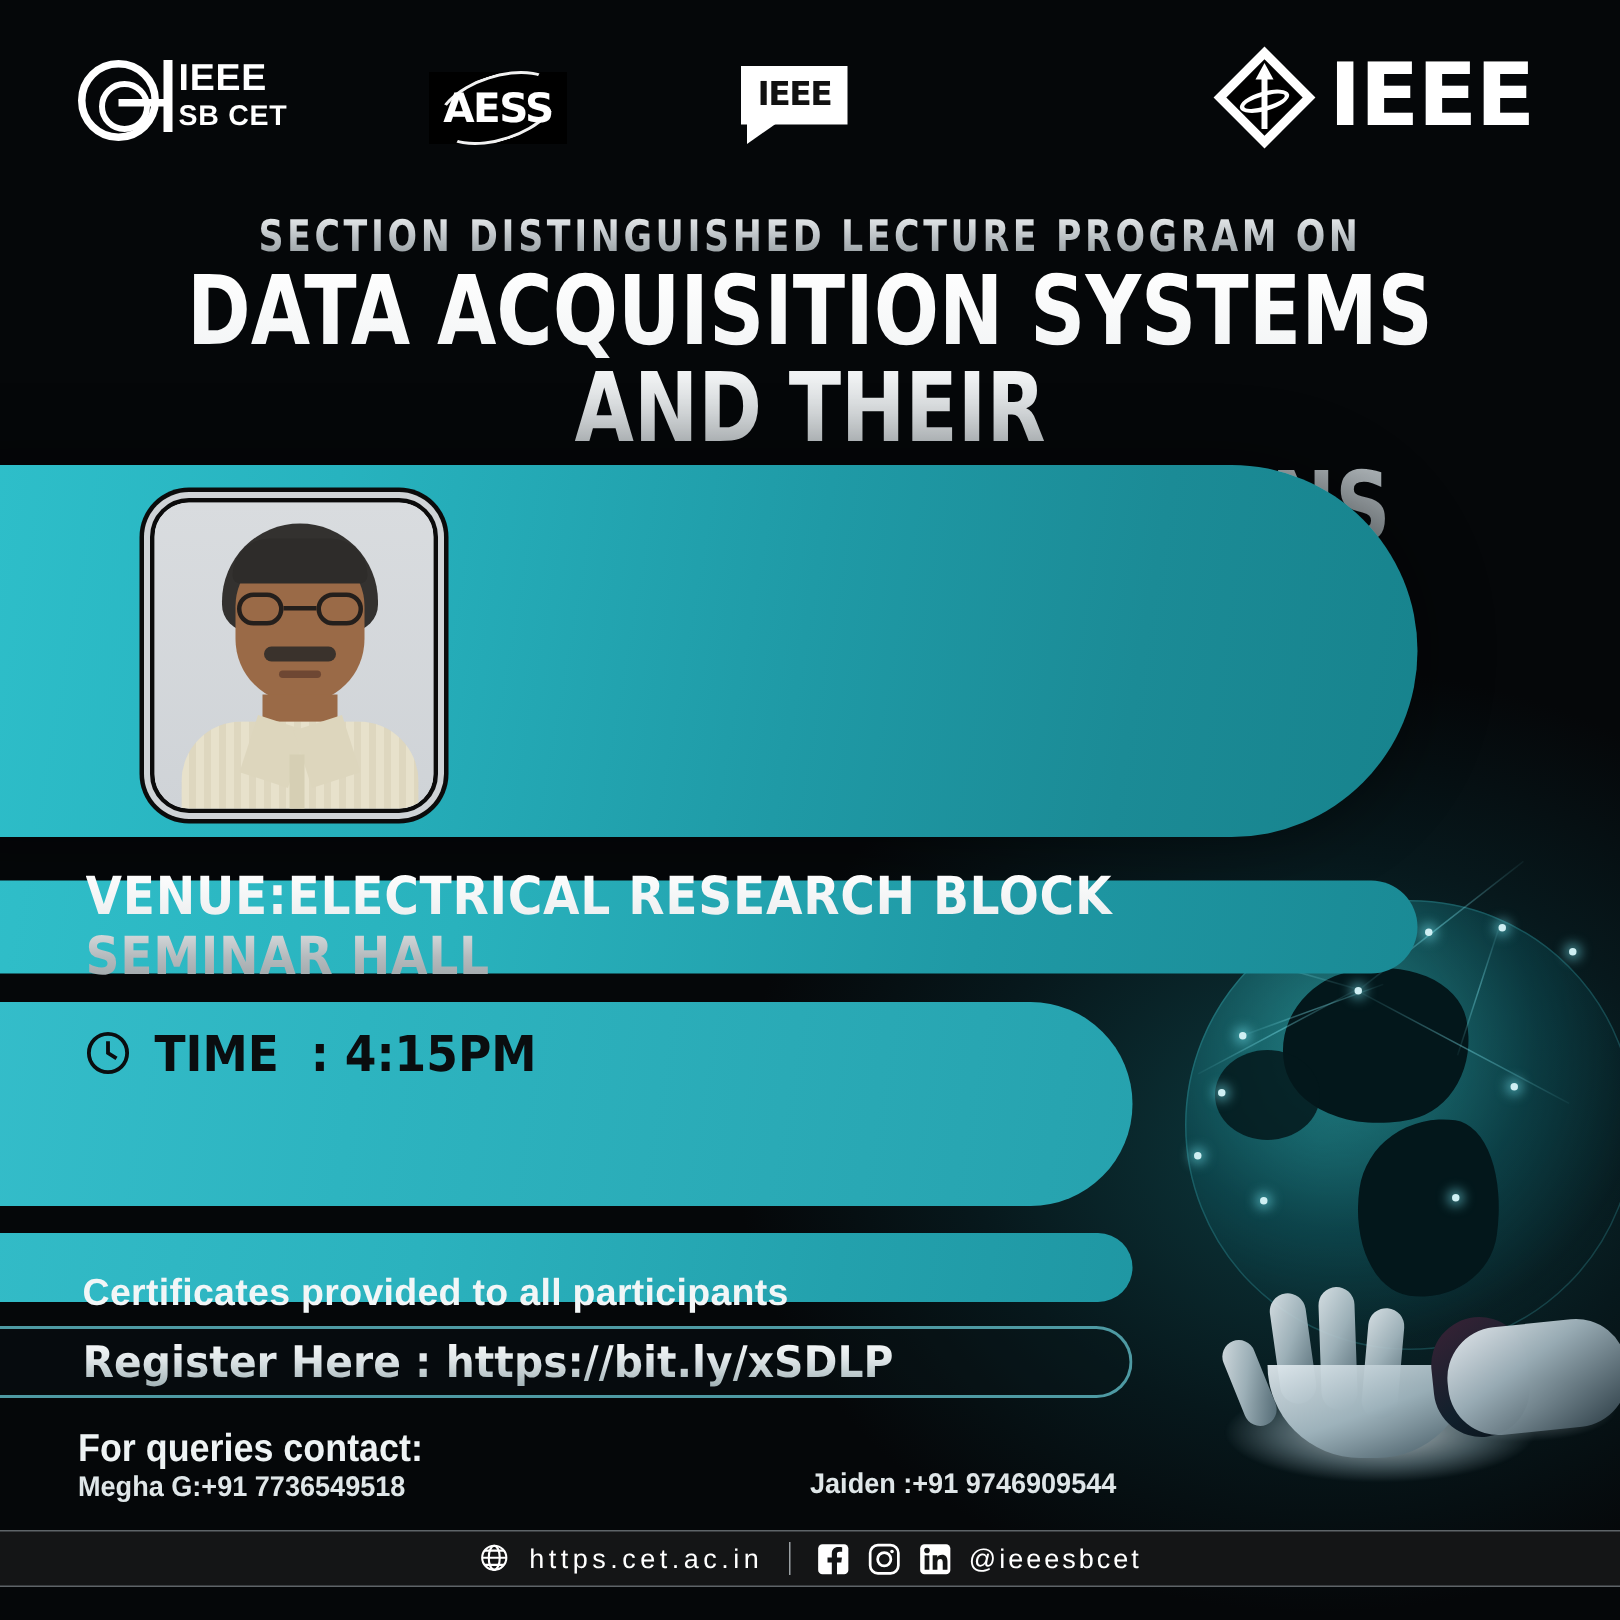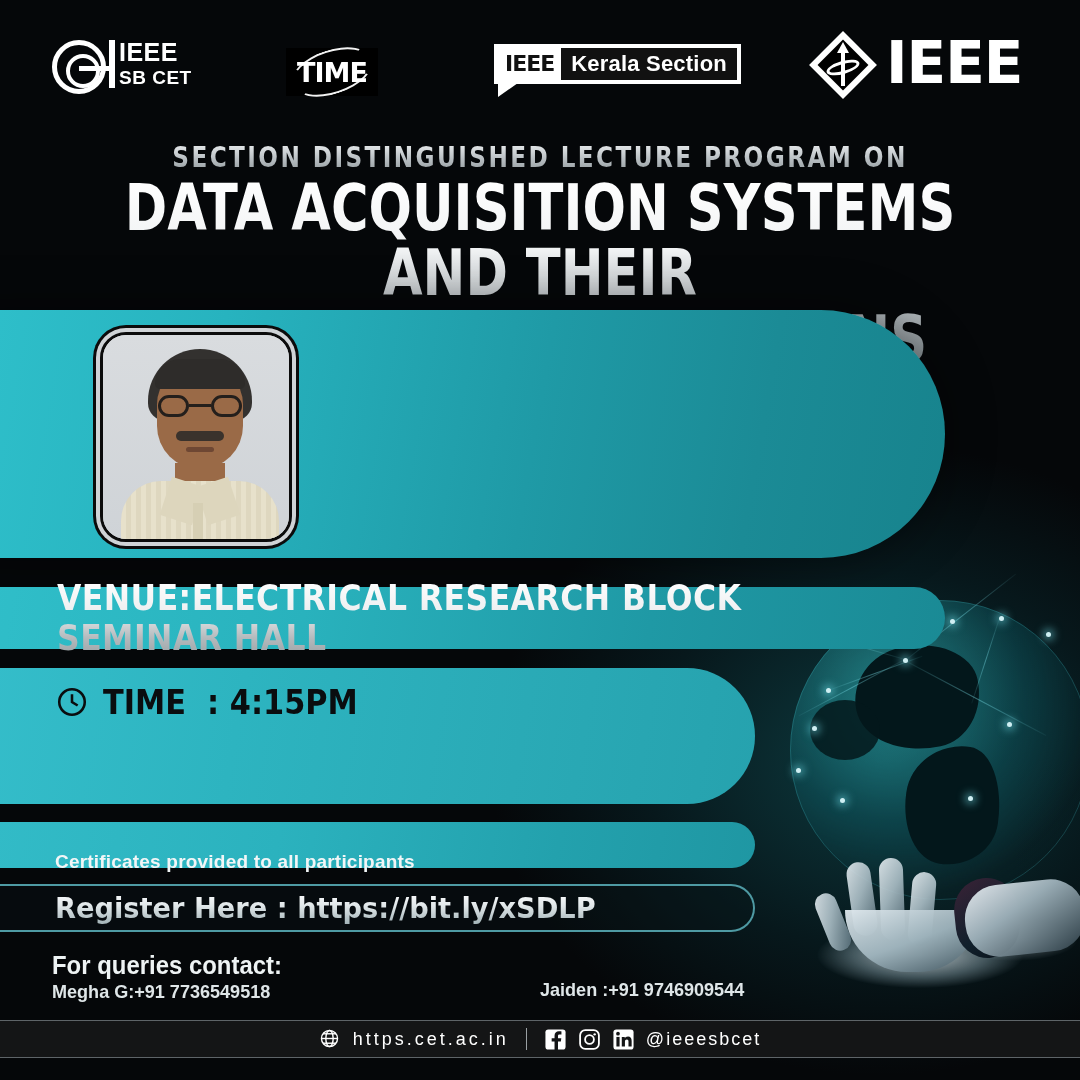--- a/index.html
+++ b/index.html
@@ -193,21 +193,21 @@
   .drow .ic{width:34px;height:34px;margin-right:14px;flex:0 0 34px;}
   .drow .lbl{font-family:"DejaVu Sans",sans-serif;font-weight:700;font-size:33px;color:#0a0d0f;
     white-space:pre;transform:scaleX(.92);transform-origin:left;}
 
   
   .certbar{
     position:absolute;left:-40px;top:822px;width:795px;height:46px;border-radius:0 23px 23px 0;
     background:linear-gradient(100deg,#33bcc8 0%,#2bb2be 40%,#23a1ad 75%,#1f97a3 100%);
     display:flex;align-items:center;
   }
-  .cert-txt{margin-left:95px;font-weight:700;font-size:19px;color:#f2f6f7;letter-spacing:.2px;margin-top:34px;}
+  .cert-txt{margin-left:95px;font-weight:700;font-size:25px;color:#f2f6f7;letter-spacing:.2px;margin-top:34px;}
 
   
   .regbar{
     position:absolute;left:-40px;top:884px;width:795px;height:48px;border-radius:0 24px 24px 0;
     border:2px solid #4e9aa3;border-left:none;background:rgba(10,22,26,.30);
     display:flex;align-items:center;
   }
   .reg-txt{
     margin-left:95px;font-family:"DejaVu Sans",sans-serif;font-weight:700;font-size:29px;
     background:linear-gradient(180deg,#ffffff 0%,#dfe6e8 45%,#9fb0b4 100%);
@@ -280,27 +280,26 @@
       <div class="emb"></div>
       <div class="bar"></div>
       <div class="txt">
         <div class="t1">IEEE</div>
         <div class="t2">SB CET</div>
       </div>
     </div>
 
     <div class="logo aess">
       <div class="swoosh"></div>
-      <div class="w">TIME</div>
+      <div class="w">AESS</div>
     </div>
 
     <div class="logo kerala">
       <div class="bubble">
         <div class="ie">IEEE</div>
-        <div class="ks">Kerala Section</div>
         <div class="tail"></div>
       </div>
     </div>
 
     <div class="logo master">
       <div class="kite">
         <div class="d"></div>
           <div class="di"></div>
         <div class="needle"></div>
           <div class="tip"></div>

